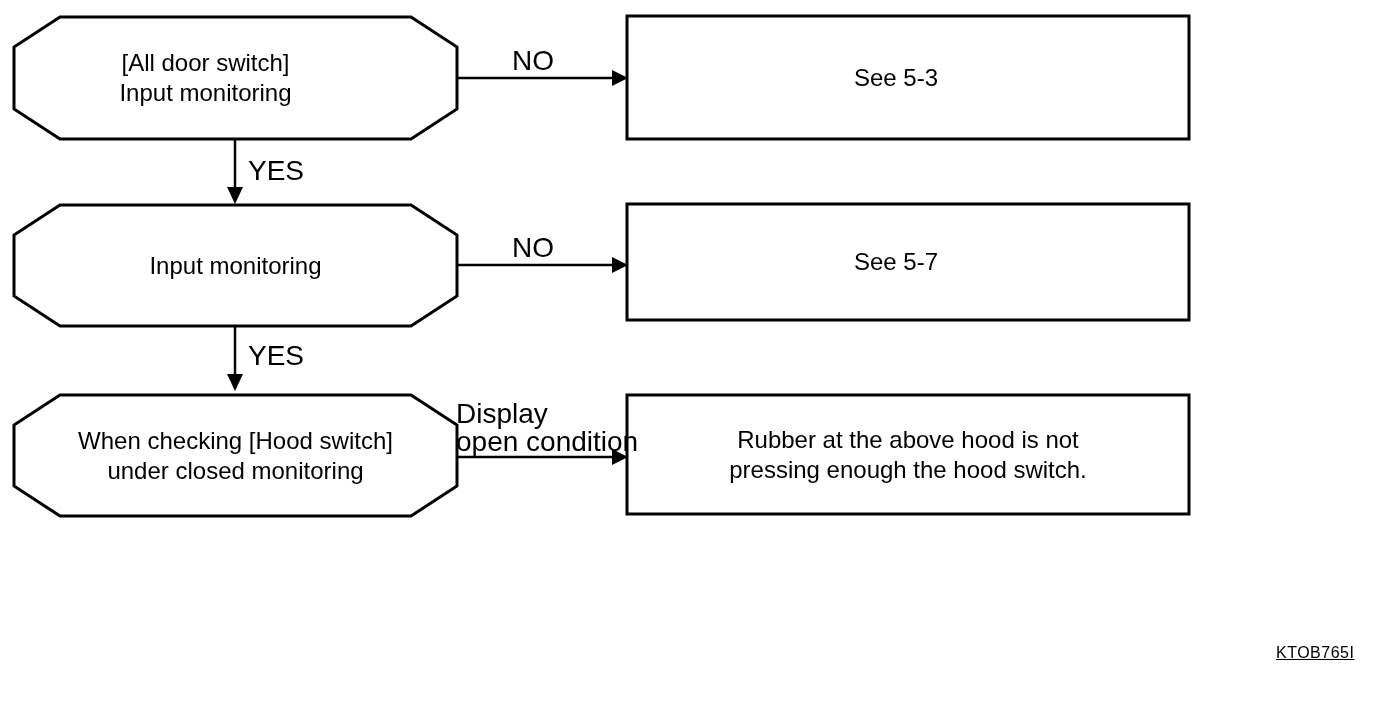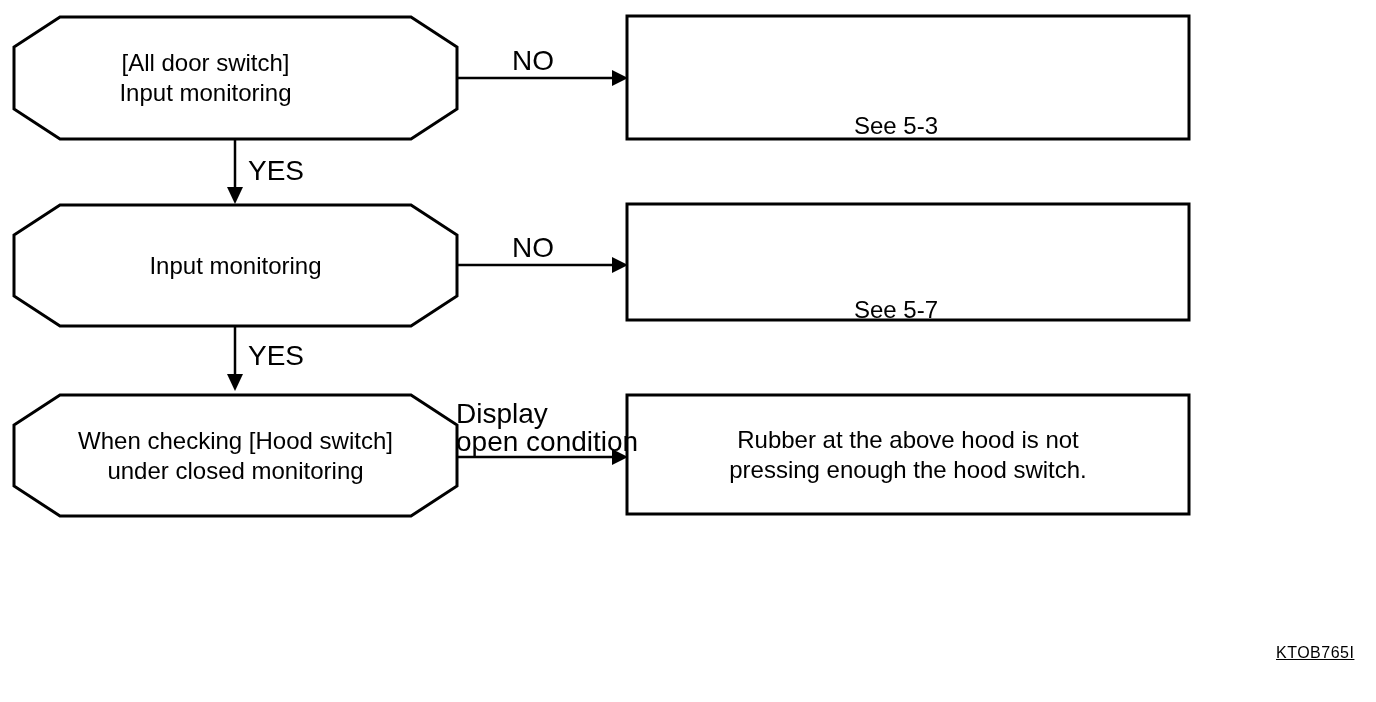--- a/index.html
+++ b/index.html
@@ -47,21 +47,20 @@
   }
   .edge-label {
     position: absolute;
     font-size: 28px;
     line-height: 28px;
     white-space: nowrap;
   }
   .shift-left {
     padding-right: 24px;
     box-sizing: border-box;
-    margin-top: 48px;
   }
   .figure-code {
     position: absolute;
     left: 1276px;
     top: 644px;
     font-size: 16px;
     letter-spacing: 0.5px;
     text-decoration: underline;
   }
 </style>

